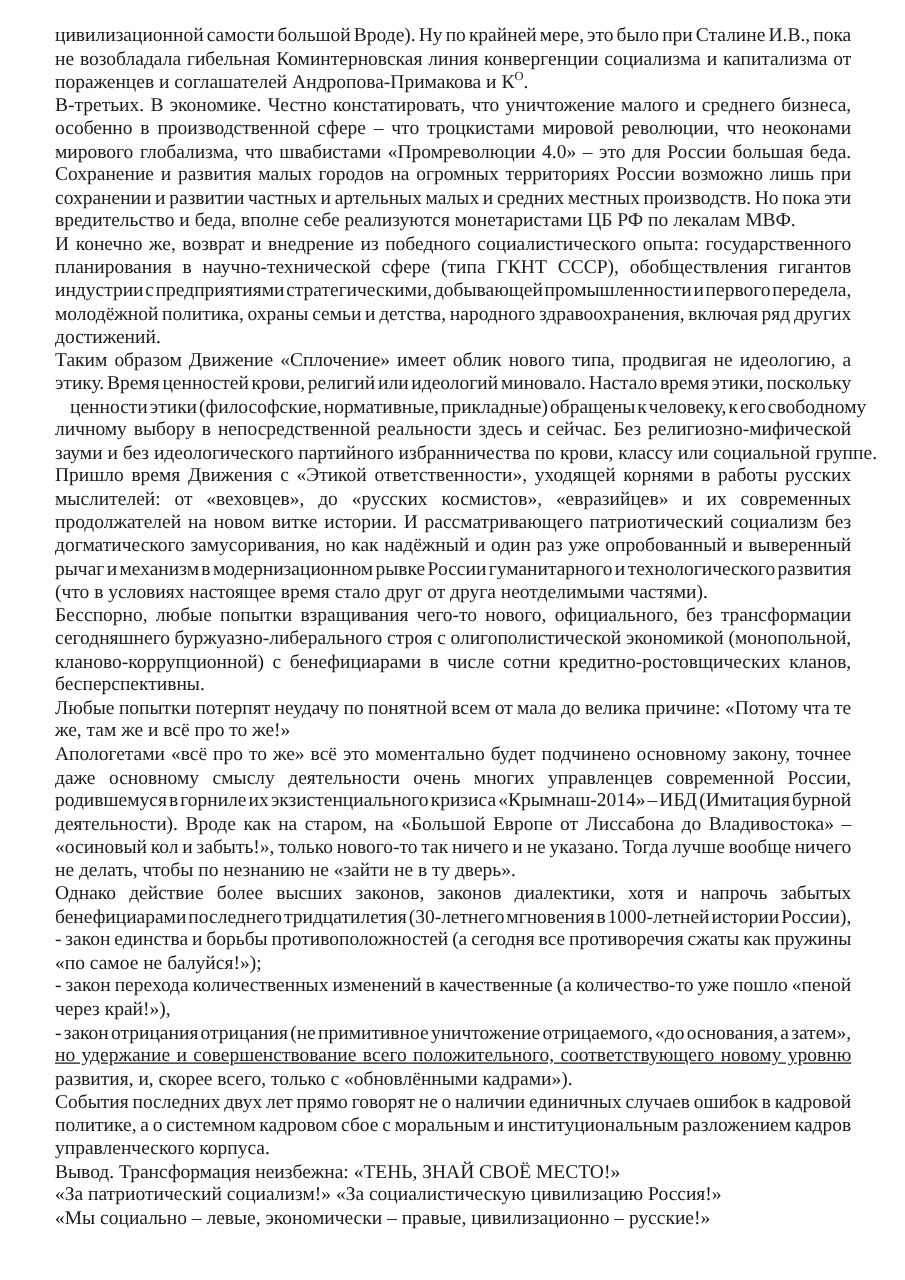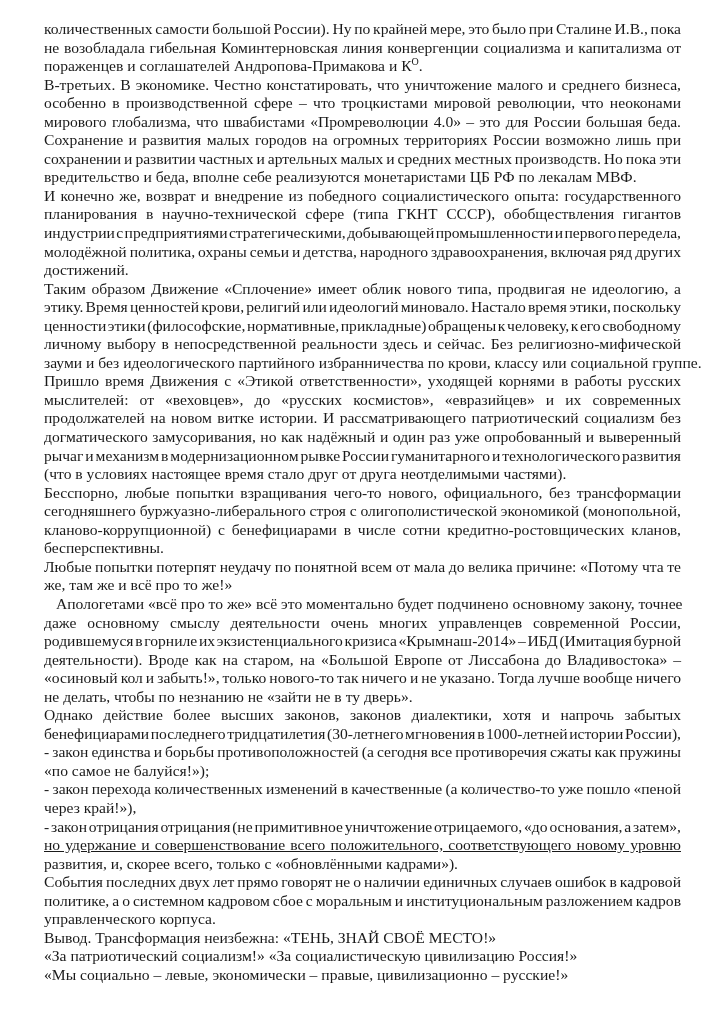--- a/index.html
+++ b/index.html
@@ -11,21 +11,21 @@
   }
   .ln { white-space: nowrap; text-align: justify; text-align-last: justify; height: 18.55px; overflow: visible; }
   .ln.last { text-align-last: left; }
   sup { font-size: 10px; vertical-align: 6px; line-height: 0; }
 </style>
 </head>
 <body>
 
 <div class="page" id="page">
     <div>
-      <div class="ln"><span style="word-spacing: -1.94471px;">количественных самости большой России). Ну по крайней мере, это было при Сталине И.В., пока</span></div>
+      <div class="ln"><span style="word-spacing: -1.94471px;">цивилизационной самости большой Вроде). Ну по крайней мере, это было при Сталине И.В., пока</span></div>
       <div class="ln"><span style="word-spacing: 0px;">не возобладала гибельная Коминтерновская линия конвергенции социализма и капитализма от</span></div>
       <div class="ln last"><span>пораженцев и соглашателей Андропова-Примакова и К</span><sup>О</sup><span>.</span></div>
     </div>
     <div>
       <div class="ln"><span style="word-spacing: 0px;">В-третьих. В экономике. Честно констатировать, что уничтожение малого и среднего бизнеса,</span></div>
       <div class="ln"><span style="word-spacing: 0px;">особенно в производственной сфере – что троцкистами мировой революции, что неоконами</span></div>
       <div class="ln"><span style="word-spacing: 0px;">мирового глобализма, что швабистами «Промреволюции 4.0» – это для России большая беда.</span></div>
       <div class="ln"><span style="word-spacing: 0px;">Сохранение и развития малых городов на огромных территориях России возможно лишь при</span></div>
       <div class="ln"><span style="word-spacing: -0.953125px;">сохранении и развитии частных и артельных малых и средних местных производств. Но пока эти</span></div>
       <div class="ln last"><span>вредительство и беда, вполне себе реализуются монетаристами ЦБ РФ по лекалам МВФ.</span></div>
@@ -33,21 +33,21 @@
     <div>
       <div class="ln"><span style="word-spacing: 0px;">И конечно же, возврат и внедрение из победного социалистического опыта: государственного</span></div>
       <div class="ln"><span style="word-spacing: 0px;">планирования в научно-технической сфере (типа ГКНТ СССР), обобществления гигантов</span></div>
       <div class="ln"><span style="word-spacing: -2.50781px;">индустрии с предприятиями стратегическими, добывающей промышленности и первого передела,</span></div>
       <div class="ln"><span style="word-spacing: -0.940625px;">молодёжной политика, охраны семьи и детства, народного здравоохранения, включая ряд других</span></div>
       <div class="ln last"><span>достижений.</span></div>
     </div>
     <div>
       <div class="ln"><span style="word-spacing: 0px;">Таким образом Движение «Сплочение» имеет облик нового типа, продвигая не идеологию, а</span></div>
       <div class="ln"><span style="word-spacing: -1.69318px;">этику. Время ценностей крови, религий или идеологий миновало. Настало время этики, поскольку</span></div>
-      <div class="ln"><span style="word-spacing: -2.26719px;">ценности этики (философские, нормативные, прикладные) обращены к человеку, к его свободному</span></div>
+      <div class="ln"><span style="word-spacing: -2.26719px; margin-left: 12px;">ценности этики (философские, нормативные, прикладные) обращены к человеку, к его свободному</span></div>
       <div class="ln"><span style="word-spacing: 0px;">личному выбору в непосредственной реальности здесь и сейчас. Без религиозно-мифической</span></div>
       <div class="ln last"><span>зауми и без идеологического партийного избранничества по крови, классу или социальной группе.</span></div>
     </div>
     <div>
       <div class="ln"><span style="word-spacing: 0px;">Пришло время Движения с «Этикой ответственности», уходящей корнями в работы русских</span></div>
       <div class="ln"><span style="word-spacing: 0px;">мыслителей: от «веховцев», до «русских космистов», «евразийцев» и их современных</span></div>
       <div class="ln"><span style="word-spacing: 0px;">продолжателей на новом витке истории. И рассматривающего патриотический социализм без</span></div>
       <div class="ln"><span style="word-spacing: 0px;">догматического замусоривания, но как надёжный и один раз уже опробованный и выверенный</span></div>
       <div class="ln"><span style="word-spacing: -1.99844px;">рычаг и механизм в модернизационном рывке России гуманитарного и технологического развития</span></div>
       <div class="ln last"><span>(что в условиях настоящее время стало друг от друга неотделимыми частями).</span></div>
@@ -56,21 +56,21 @@
       <div class="ln"><span style="word-spacing: 0px;">Бесспорно, любые попытки взращивания чего-то нового, официального, без трансформации</span></div>
       <div class="ln"><span style="word-spacing: -0.158854px;">сегодняшнего буржуазно-либерального строя с олигополистической экономикой (монопольной,</span></div>
       <div class="ln"><span style="word-spacing: 0px;">кланово-коррупционной) с бенефициарами в числе сотни кредитно-ростовщических кланов,</span></div>
       <div class="ln last"><span>бесперспективны.</span></div>
     </div>
     <div>
       <div class="ln"><span style="word-spacing: -0.351562px;">Любые попытки потерпят неудачу по понятной всем от мала до велика причине: «Потому чта те</span></div>
       <div class="ln last"><span>же, там же и всё про то же!»</span></div>
     </div>
     <div>
-      <div class="ln"><span style="word-spacing: 0px; margin-left: 12px;">Апологетами «всё про то же» всё это моментально будет подчинено основному закону, точнее</span></div>
+      <div class="ln"><span style="word-spacing: 0px;">Апологетами «всё про то же» всё это моментально будет подчинено основному закону, точнее</span></div>
       <div class="ln"><span style="word-spacing: 0px;">даже основному смыслу деятельности очень многих управленцев современной России,</span></div>
       <div class="ln"><span style="word-spacing: -2.21094px;">родившемуся в горниле их экзистенциального кризиса «Крымнаш-2014» – ИБД (Имитация бурной</span></div>
       <div class="ln"><span style="word-spacing: 0px;">деятельности). Вроде как на старом, на «Большой Европе от Лиссабона до Владивостока» –</span></div>
       <div class="ln"><span style="word-spacing: -0.83817px;">«осиновый кол и забыть!», только нового-то так ничего и не указано. Тогда лучше вообще ничего</span></div>
       <div class="ln last"><span>не делать, чтобы по незнанию не «зайти не в ту дверь».</span></div>
     </div>
     <div>
       <div class="ln"><span style="word-spacing: 0px;">Однако действие более высших законов, законов диалектики, хотя и напрочь забытых</span></div>
       <div class="ln"><span style="word-spacing: -2.31641px;">бенефициарами последнего тридцатилетия (30-летнего мгновения в 1000-летней истории России),</span></div>
     </div>

